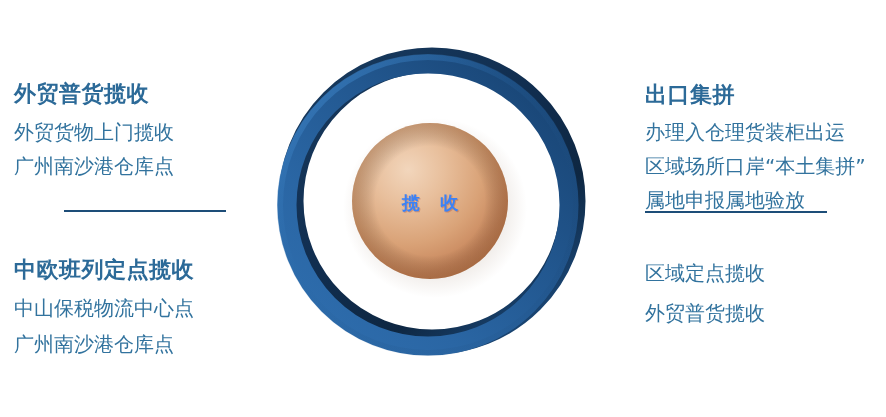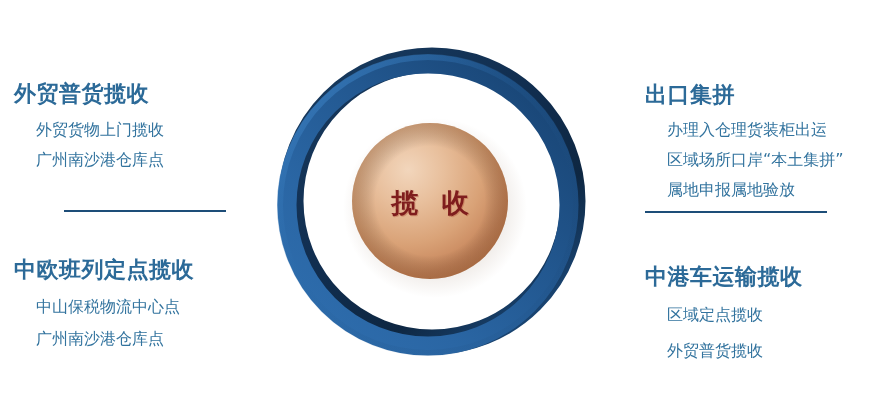--- a/index.html
+++ b/index.html
@@ -31,26 +31,25 @@
 
   .blk-heading {
     font-size: 22px;
     font-weight: bold;
     color: #2c6a98;
     letter-spacing: 0.5px;
     line-height: 1.25;
     white-space: nowrap;
   }
   .blk-line {
-    font-size: 16px;
+    font-size: 20px;
     font-weight: normal;
     color: #32739e;
     line-height: 1.0;
     white-space: nowrap;
-    margin-left: 22px;
   }
 
   .tl .blk-heading { margin-bottom: 14px; }
   .tl .blk-line    { margin-bottom: 14px; }
   .tr .blk-heading { margin-bottom: 13px; }
   .tr .blk-line    { margin-bottom: 14px; }
   .bl .blk-heading { margin-bottom: 14px; }
   .bl .blk-line    { margin-bottom: 16px; }
   .br .blk-heading { margin-bottom: 16px; }
   .br .blk-line    { margin-bottom: 20px; }
@@ -80,23 +79,23 @@
     top: 0;
     width: 330px;
     height: 330px;
     display: flex;
     flex-direction: column;
     align-items: center;
     justify-content: center;
     pointer-events: none;
   }
   .sphere-line {
-    font-size: 27px;
+    font-size: 18px;
     font-weight: bold;
-    color: #7f1d1d;
+    color: #3b82f6;
     letter-spacing: 7px;
     text-indent: 7px;
     line-height: 1.38;
     text-shadow: 1px 1px 0 rgba(150,30,10,0.25);
     white-space: nowrap;
   }
 </style>
 </head>
 <body>
 
@@ -125,21 +124,20 @@
   <div class="col col-left bl" style="top: 258px; font-family: Liberation Mono, monospace;">
     <div class="inner">
       <div class="blk-heading">中欧班列定点揽收</div>
       <div class="blk-line">中山保税物流中心点</div>
       <div class="blk-line">广州南沙港仓库点</div>
     </div>
   </div>
 
   <div class="col col-right br" style="top: 263px;">
     <div class="inner">
-      <div class="blk-heading">中港车运输揽收</div>
       <div class="blk-line">区域定点揽收</div>
       <div class="blk-line">外贸普货揽收</div>
     </div>
   </div>
 
   <div id="center-graphic">
     <svg width="330" height="330" viewBox="0 0 330 330">
       <defs>
 
         <linearGradient id="ringOuter" x1="0" y1="1" x2="1" y2="0">

